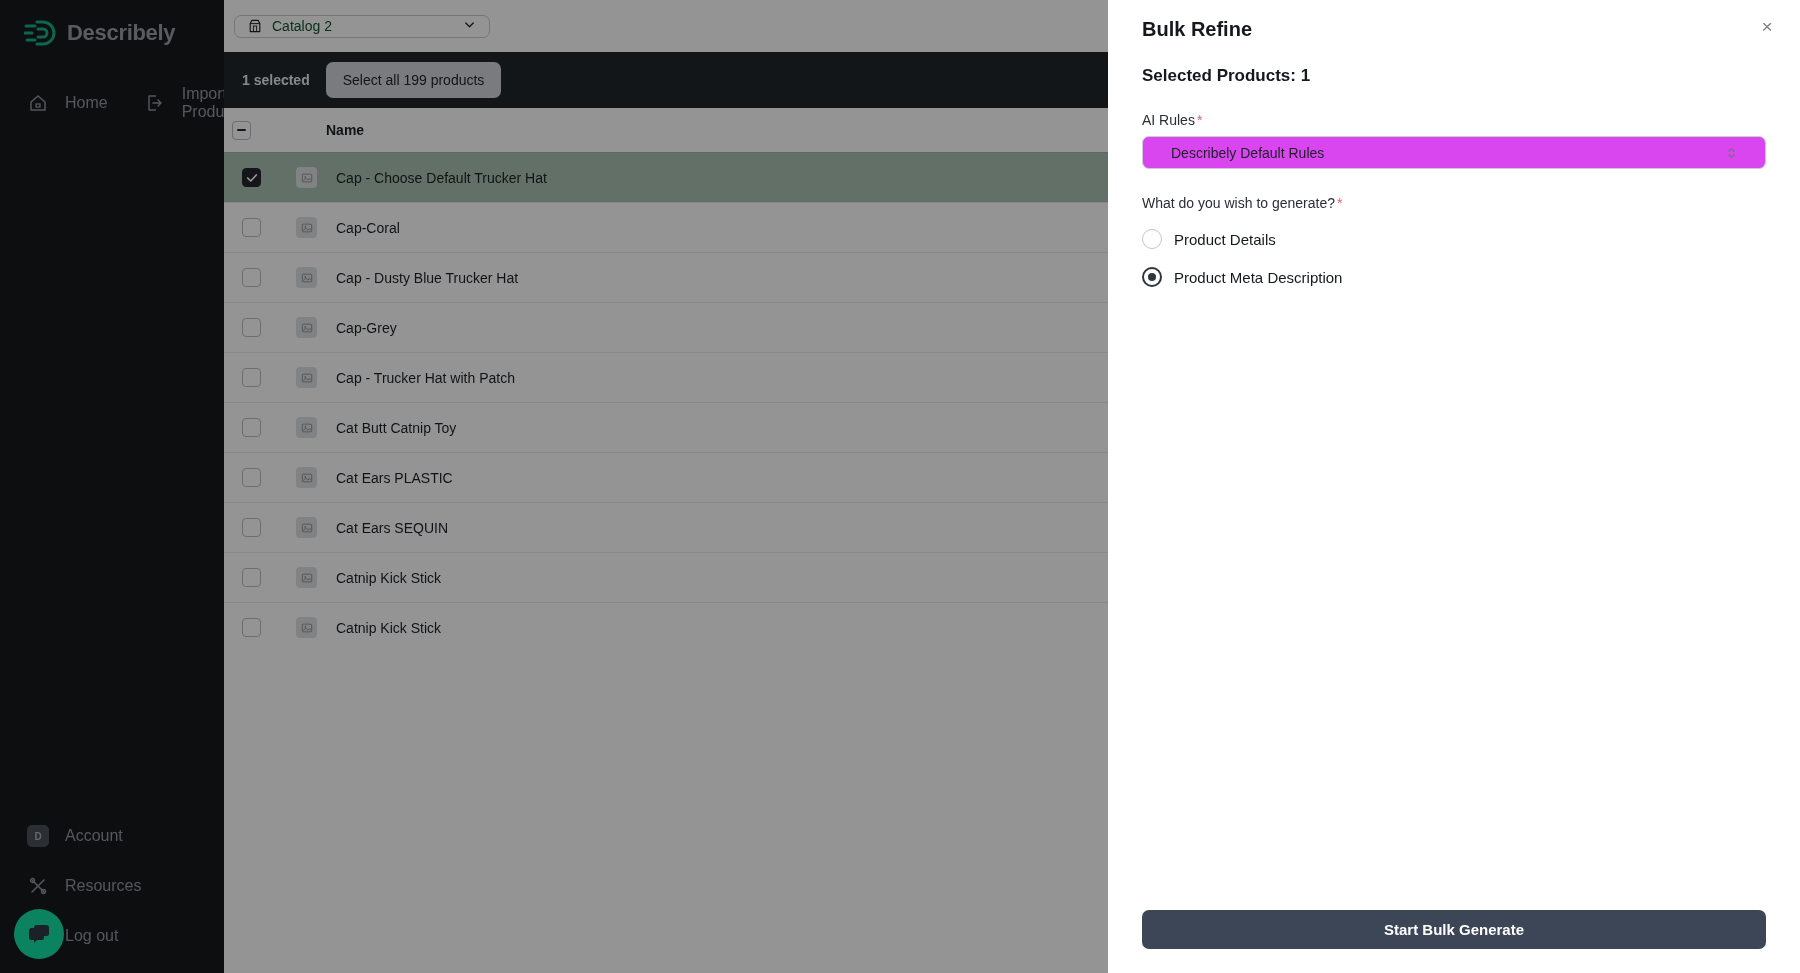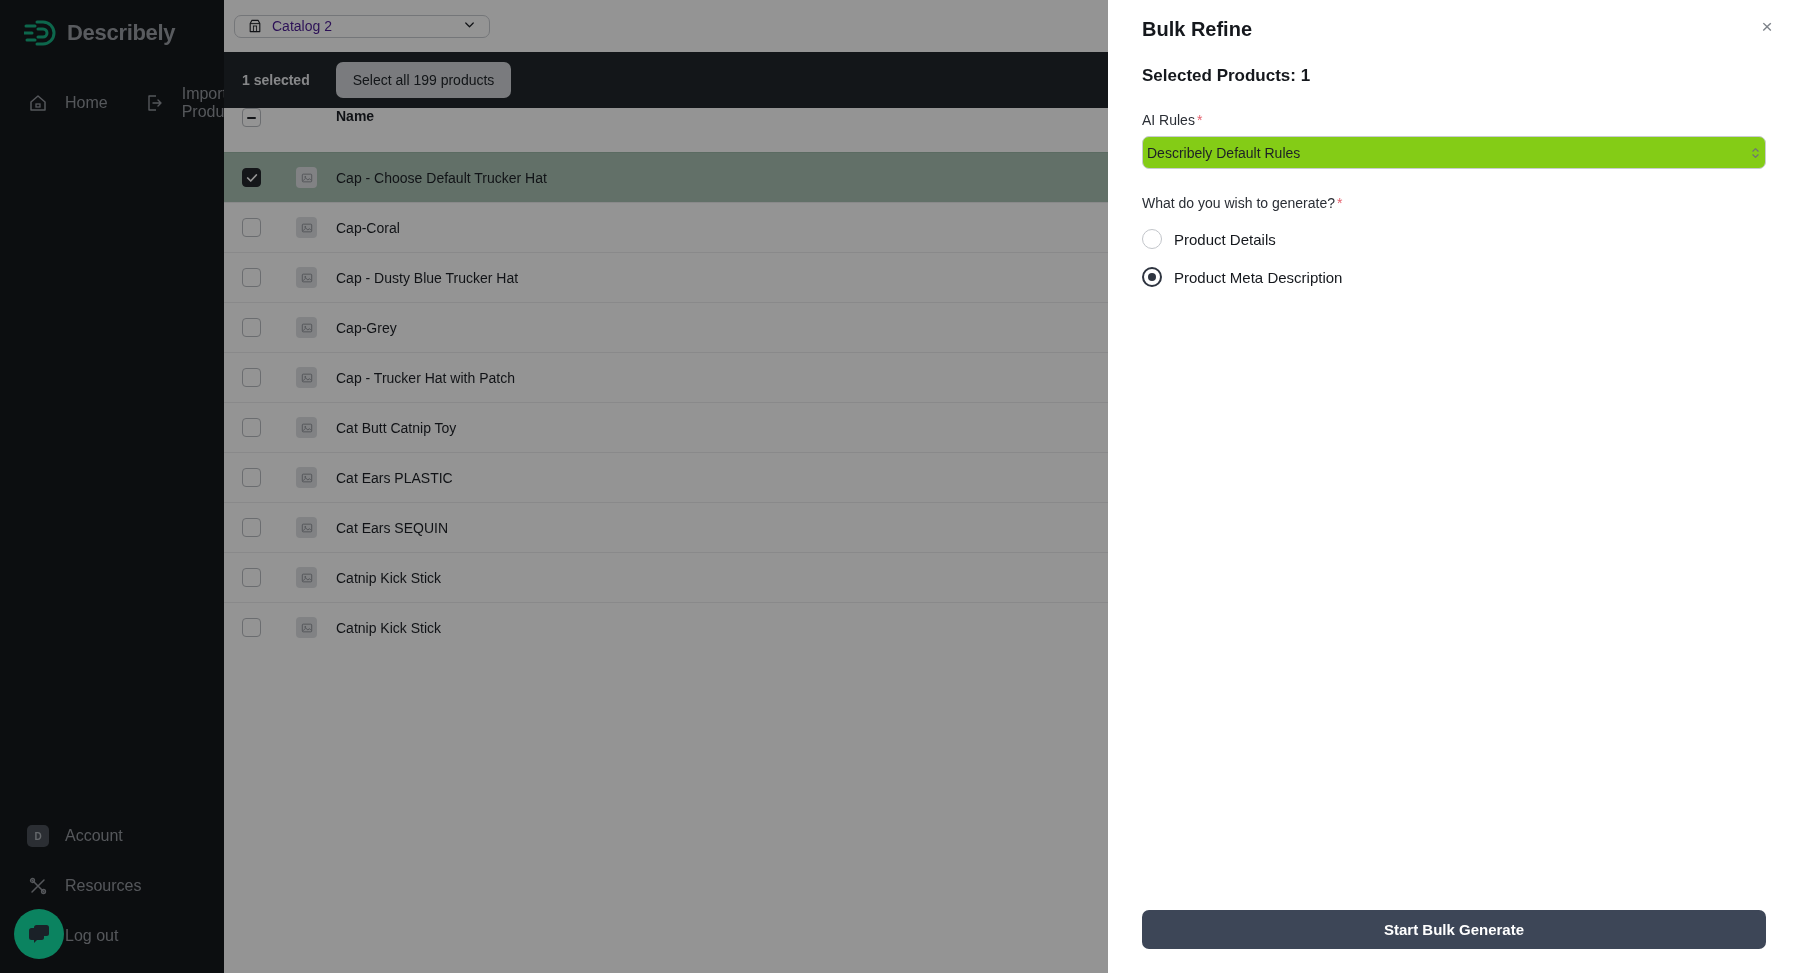--- a/index.html
+++ b/index.html
@@ -40,48 +40,48 @@
     cursor: pointer;
   }
 
   
   #main { position: absolute; left: 224px; top: 0; right: 0; height: 973px; background: #ffffff; }
   .catalog-bar { height: 52px; display: flex; align-items: center; padding: 0 0 0 10px; }
   .catalog-select {
     display: flex; align-items: center; gap: 9px;
     width: 256px; height: 23px; padding: 0 12px;
     border: 1px solid #c9ccd1; border-radius: 7px; background: #fff;
-    font-size: 14px; color: #4c1d95; cursor: pointer;
+    font-size: 14px; color: #14532d; cursor: pointer;
   }
   .catalog-select .chev { margin-left: auto; }
 
   .action-bar {
     height: 56px; background: #22262b; display: flex; align-items: center;
-    padding: 0 22px 0 18px; gap: 26px;
+    padding: 0 22px 0 18px; gap: 16px;
   }
   .sel-count { color: #e7e9ec; font-size: 14px; font-weight: 600; }
   .btn-selectall {
     background: #d2d5d9; color: #22262b; border: none; border-radius: 7px;
     height: 36px; padding: 0 17px; font-size: 14px; font-family: inherit; cursor: pointer;
   }
   .bar-right { margin-left: auto; display: flex; align-items: center; gap: 13px; }
   .btn-deactivate {
     background: #b02a2f; color: #f0e8e8; border: none; border-radius: 7px;
     height: 36px; padding: 0 22px; font-size: 14px; font-family: inherit; cursor: pointer;
   }
   .btn-airules {
     background: #d2d5d9; color: #22262b; border: none; border-radius: 7px;
     height: 36px; padding: 0 17px; font-size: 14px; font-family: inherit;
     display: flex; align-items: center; gap: 9px; cursor: pointer; white-space: nowrap;
   }
 
   
   .thead {
-    display: flex; align-items: flex-start; height: 44px;
-    padding-left: 18px; font-size: 14px; color: #1d2026; font-weight: 600;
+    display: flex; align-items: center; height: 44px;
+    padding-left: 8px; font-size: 14px; color: #1d2026; font-weight: 600;
   }
   .row {
     display: flex; align-items: center; height: 50px;
     padding-left: 18px; border-top: 1px solid #ececee; font-size: 14px; color: #1d2026;
   }
   .row.selected { background: #a9c2b4; border-top-color: #9db8a9; }
   .c-check { width: 54px; flex: 0 0 54px; display: flex; align-items: center; }
   .c-thumb { width: 40px; flex: 0 0 40px; }
   .c-name  { flex: 1 1 auto; }
   .c-sku   { width: 140px; flex: 0 0 140px; }
@@ -115,22 +115,22 @@
     position: absolute; right: 20px; top: 14px; width: 26px; height: 26px;
     display: flex; align-items: center; justify-content: center;
     color: #7d8289; font-size: 19px; cursor: pointer;
   }
   .dr-body { padding: 0 34px; flex: 1 1 auto; }
   .dr-selected { font-size: 17px; font-weight: bold; color: #15181d; margin-top: 25px; }
   .fld-label { font-size: 14px; color: #2a2e35; margin-top: 26px; }
   .req { color: #e4606d; margin-left: 2px; }
   .dr-select {
     margin-top: 8px; height: 33px; width: 100%;
-    border: 1px solid #c9ccd1; border-radius: 7px; background: #84cc16;
-    display: flex; align-items: center; padding: 0 4px;
+    border: 1px solid #c9ccd1; border-radius: 7px; background: #d946ef;
+    display: flex; align-items: center; padding: 0 28px;
     font-size: 14px; color: #1d2026; cursor: pointer;
   }
   .dr-select .sp { margin-left: auto; display: flex; flex-direction: column; gap: 2px; color: #6d7178; }
   .radio-row { display: flex; align-items: center; gap: 12px; margin-top: 18px; cursor: pointer; }
   .radio {
     width: 20px; height: 20px; border-radius: 50%; border: 1.5px solid #c2c5ca; background: #fff;
     display: flex; align-items: center; justify-content: center; flex: 0 0 20px;
   }
   .radio.on { border: 2px solid #2e3440; }
   .radio.on::after { content: ""; width: 8px; height: 8px; border-radius: 50%; background: #2e3440; }

